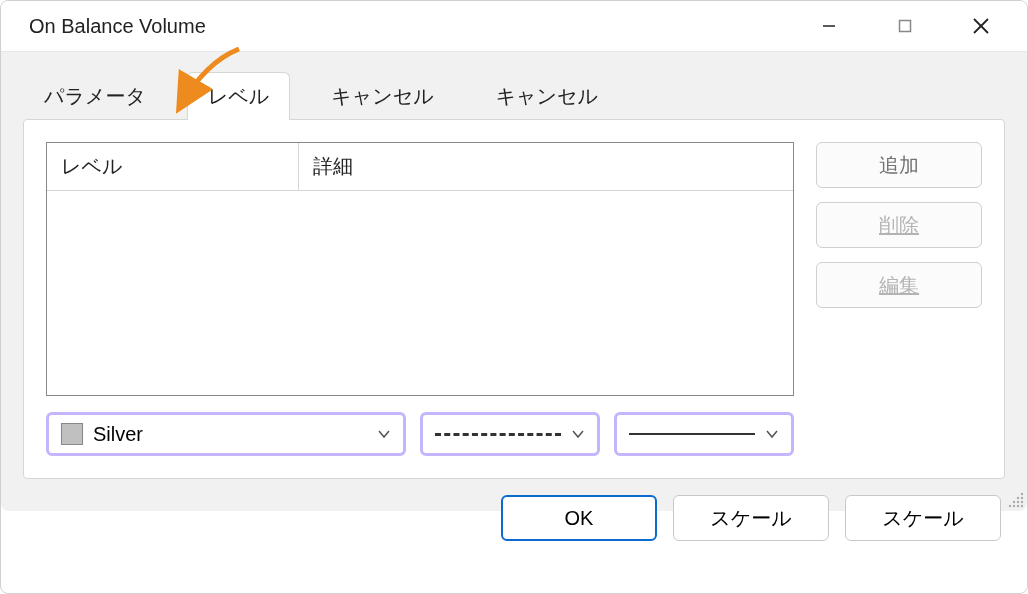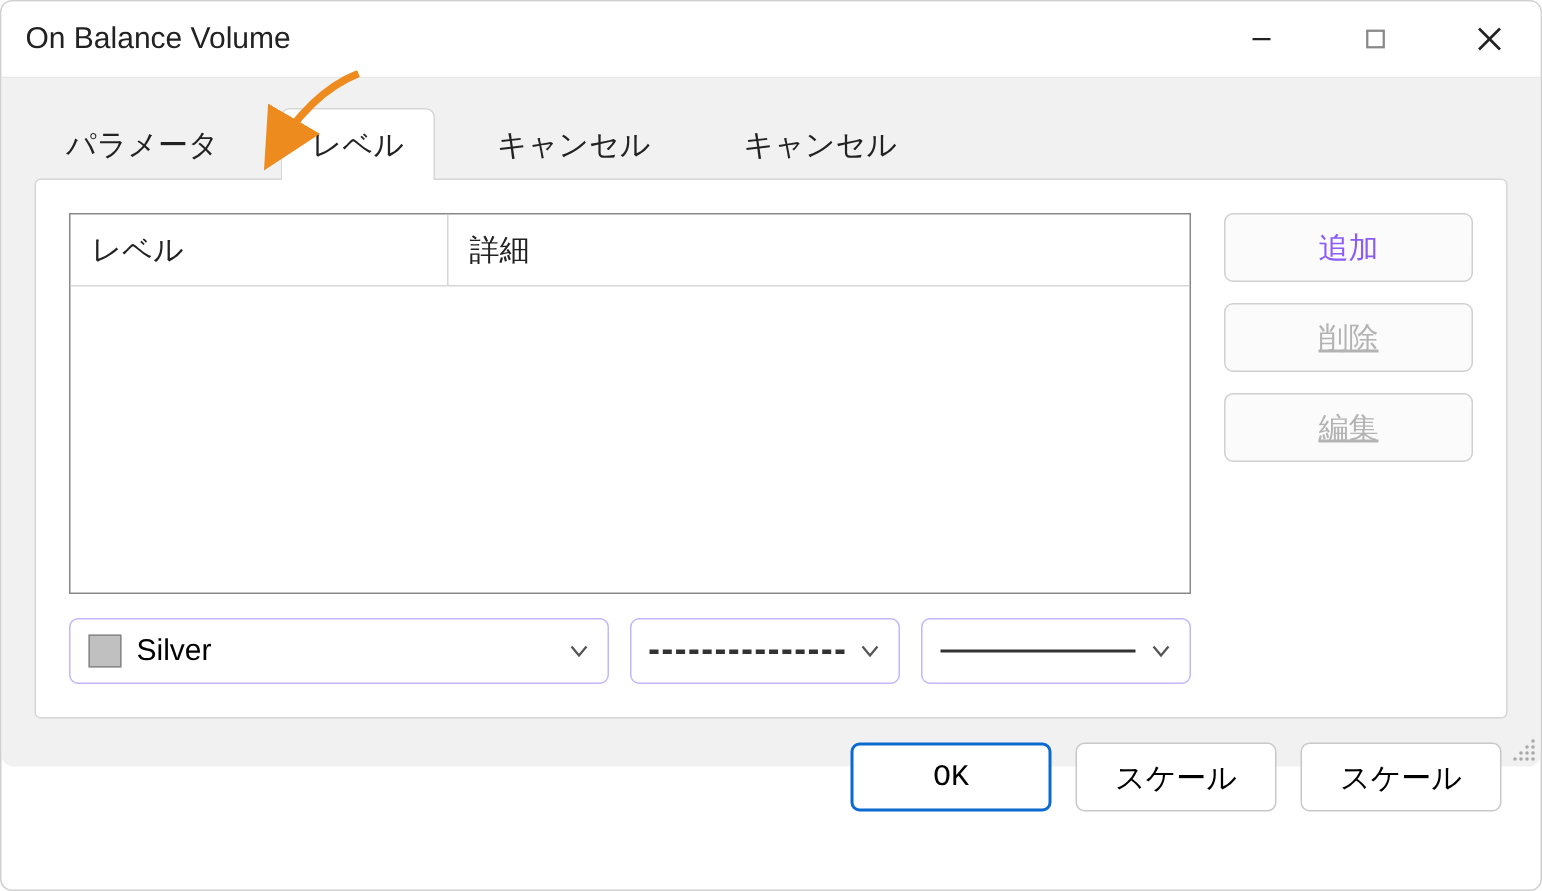--- a/index.html
+++ b/index.html
@@ -18,21 +18,21 @@
       border-radius: 8px;
       background: #fff;
       position: relative;
       overflow: hidden;
     }
     .titlebar {
       height: 50px;
       display: flex;
       align-items: center;
       justify-content: space-between;
-      padding: 0 16px;
+      padding: 0 28px;
       background: #fff;
     }
     .title {
       font-size: 20px;
       color: #222;
     }
     .window-controls {
       display: flex;
       gap: 40px;
       align-items: center;
@@ -109,21 +109,21 @@
       border-right: 1px solid #d6d6d6;
     }
     .th:last-child { border-right: none; }
     .th-level { width: 252px; }
     .th-detail { flex: 1; }
     .selectors {
       display: flex;
       gap: 14px;
     }
     .select {
-      border: 1px solid #c4b5fd;
+      border: 3px solid #c4b5fd;
       border-radius: 6px;
       background: #fff;
       height: 44px;
       display: flex;
       align-items: center;
       justify-content: flex-start;
       padding: 0 12px;
       cursor: pointer;
     }
     .color-select { width: 360px; }
@@ -161,50 +161,49 @@
       display: flex;
       flex-direction: column;
       gap: 14px;
     }
     .side-btn {
       height: 46px;
       border: 1px solid #d0d0d0;
       border-radius: 6px;
       background: #fbfbfb;
       font-size: 20px;
-      color: #8b5cf6;
+      color: #737373;
       display: flex;
       align-items: center;
       justify-content: center;
       cursor: pointer;
     }
     .side-btn.disabled {
       color: #b3b3b3;
       cursor: default;
       text-decoration: underline;
     }
     .footer {
       display: flex;
       justify-content: flex-end;
       gap: 16px;
       margin-top: 16px;
       padding-right: 4px;
     }
     .footer-btn {
-      width: 134px;
+      width: 156px;
       height: 46px;
       border: 1px solid #c8c8c8;
       border-radius: 6px;
       background: #fff;
       font-size: 20px;
       display: flex;
       align-items: center;
       justify-content: center;
       cursor: pointer;
-      font-family: Liberation Mono, monospace;
     }
     .footer-btn.primary {
       border: 2px solid #0a6acf;
     }
     .resize-grip {
       position: absolute;
       bottom: 2px;
       right: 2px;
       width: 18px;
       height: 18px;

